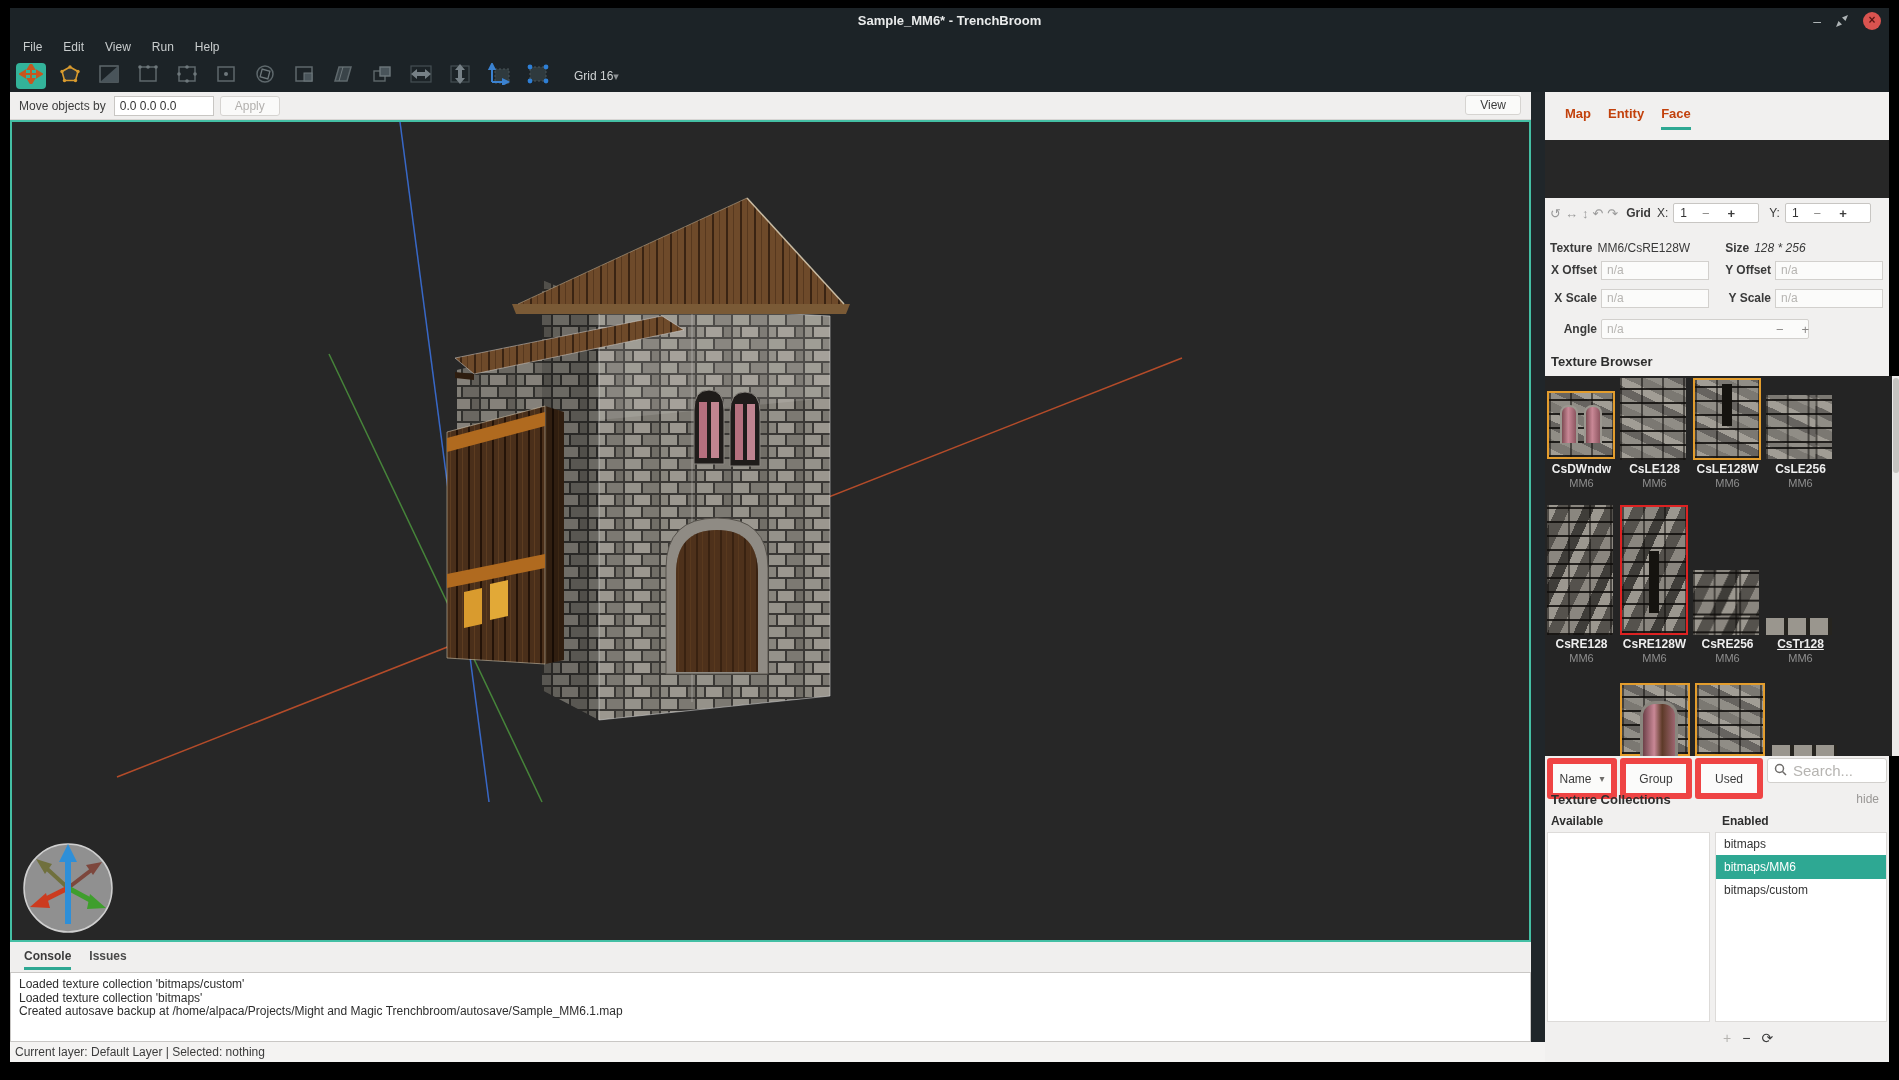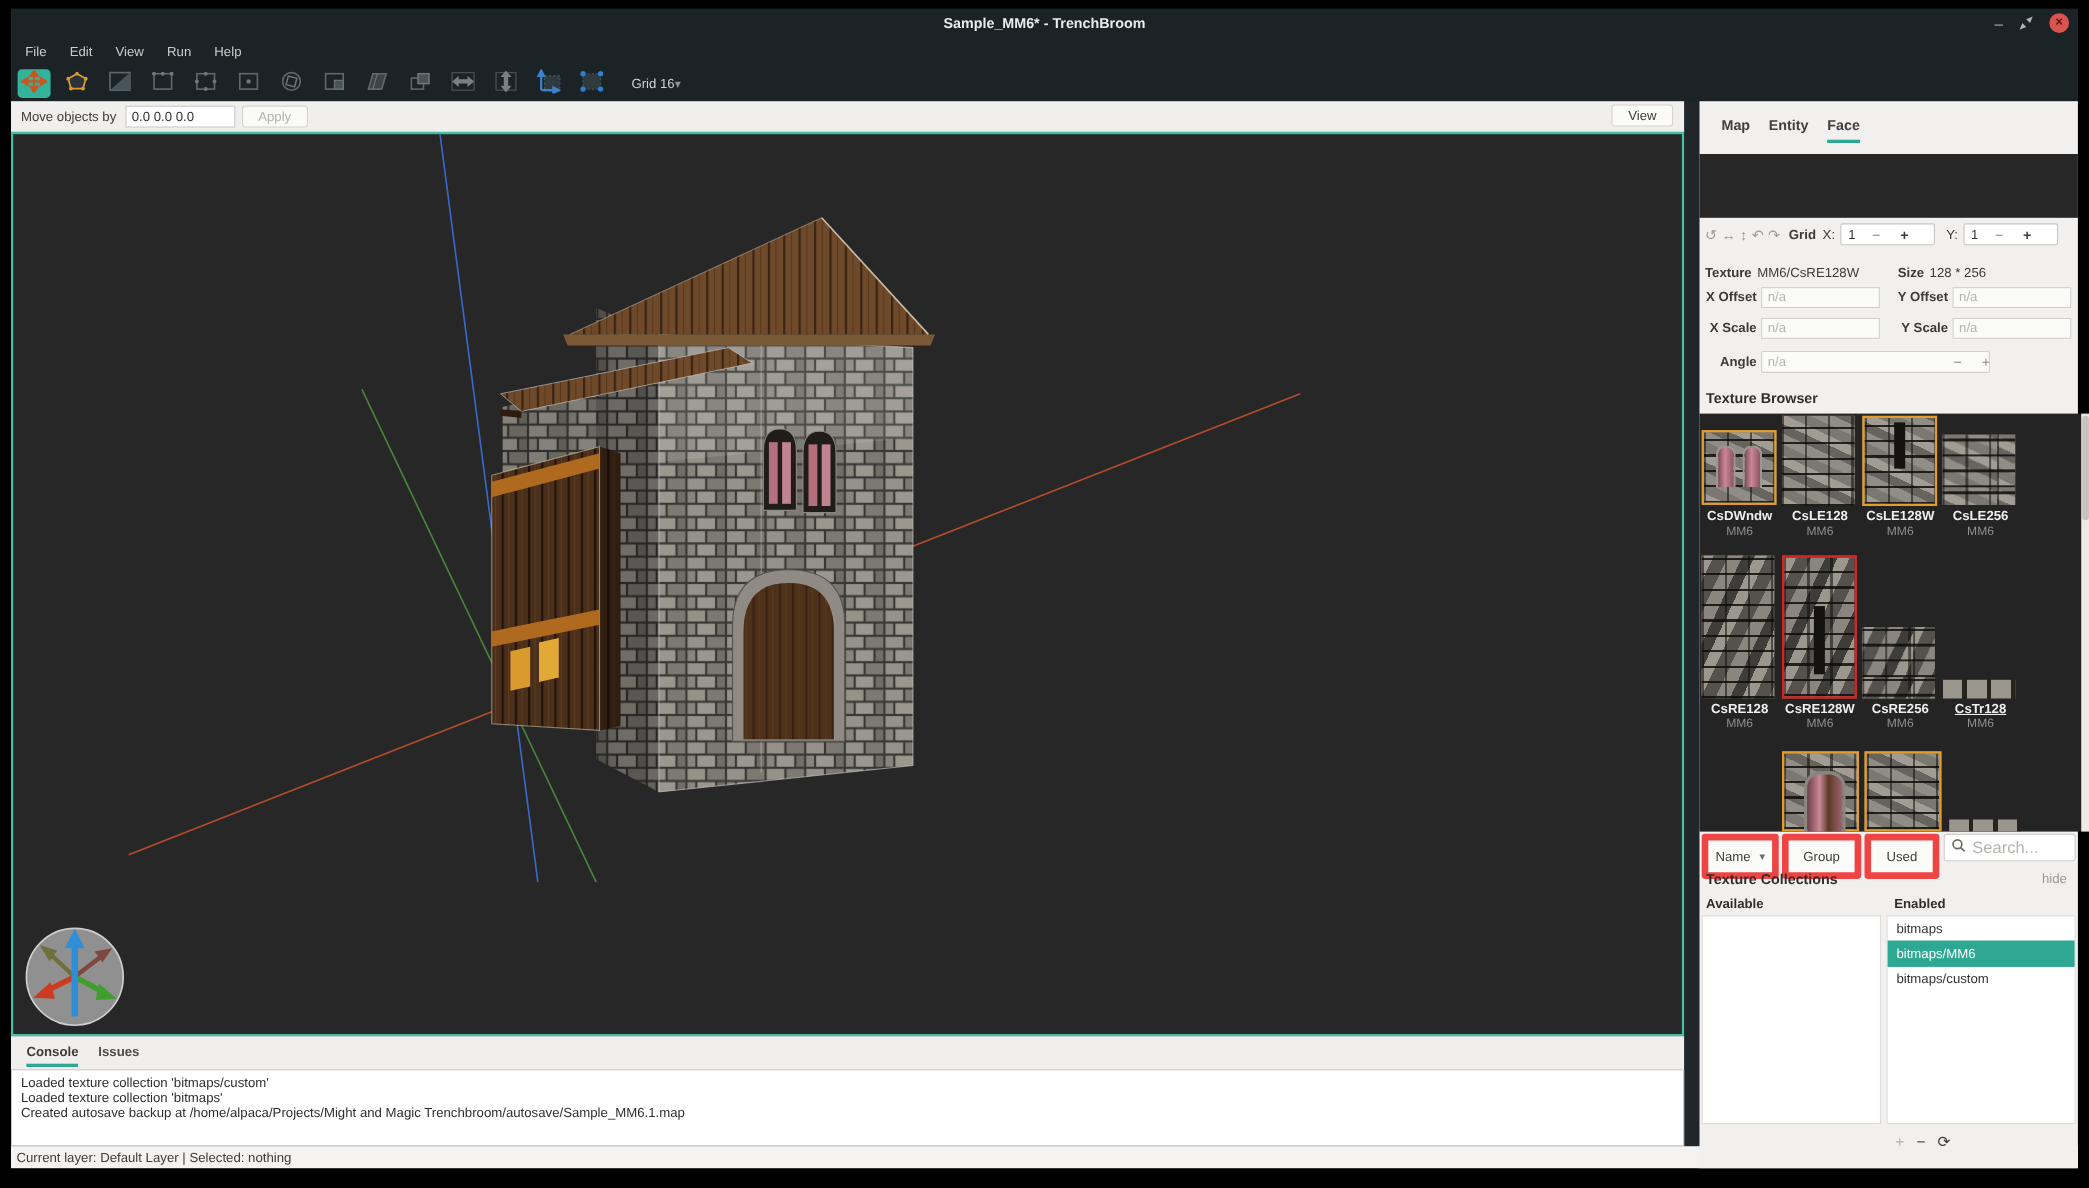--- a/index.html
+++ b/index.html
@@ -54,21 +54,21 @@
   .ctab.active{border-bottom:3px solid var(--accent);}
   .clog{position:absolute;left:0;top:30px;width:1521px;height:70px;background:#fff;border:1px solid #c9c7c5;padding:5px 8px;}
   .clog div{font-size:12px;color:#2e2e2e;line-height:13.5px;}
 
   
   .statusbar{left:0;top:1034px;width:1879px;height:20px;background:#f4f3f2;font-size:12px;color:#3c3c3c;line-height:20px;padding-left:5px;}
 
   
   .rpanel{left:1535px;top:84px;width:344px;height:970px;background:#f1f0ef;}
   .rtabs{position:absolute;left:20px;top:14px;display:flex;gap:17px;}
-  .rtab{font-size:13px;font-weight:bold;color:#404040;padding-bottom:6px;}
+  .rtab{font-size:13px;font-weight:bold;color:#c2410c;padding-bottom:6px;}
   .rtab.active{border-bottom:3px solid var(--accent);}
   .rdark{position:absolute;left:0;top:48px;width:344px;height:58px;background:#272727;}
   .frow{position:absolute;display:flex;align-items:center;font-size:12px;color:#3a3a3a;}
   .blb{font-weight:bold;color:#3a3a3a;font-size:12px;}
   .miniico{color:#9a9a9a;font-size:13px;margin-right:4px;}
   .numbox{display:flex;align-items:center;border:1px solid #c8c6c3;background:#fff;height:20px;border-radius:2px;}
   .numbox .val{font-size:12px;color:#333;padding:0 6px;min-width:18px;}
   .numbox .mm{color:#8a8886;font-size:13px;padding:0 9px;}
   .nainput{border:1px solid #d2d0cd;background:#fbfbfa;height:19px;font-size:12px;padding:0 5px;color:#333;font-family:"Liberation Sans",sans-serif;}
   .nainput::placeholder{color:#b6b4b1;}
@@ -393,21 +393,21 @@
         <span class="val">1</span>
         <span class="mm">−</span>
         <span class="mm" style="color:#3c3c3c;font-weight:bold;">+</span>
       </span>
     </div>
 
     <div class="frow" style="left:5px;top:148px;height:16px;">
       <span class="blb">Texture</span>
       <span style="margin-left:5px;">MM6/CsRE128W</span>
       <span class="blb" style="margin-left:35px;">Size</span>
-      <span style="margin-left:5px;">128 * 256</span>
+      <span style="margin-left:5px;font-style:italic;">128 * 256</span>
     </div>
 
     <div class="frow" style="left:0;top:168px;height:20px;width:344px;">
       <span class="blb" style="width:52px;text-align:right;">X Offset</span>
       <input class="nainput" style="margin-left: 4px; width: 108px;" placeholder="n/a">
       <span class="blb" style="width:58px;text-align:right;margin-left:4px;">Y Offset</span>
       <input class="nainput" style="margin-left: 4px; width: 108px;" placeholder="n/a">
     </div>
 
     <div class="frow" style="left:0;top:196px;height:20px;width:344px;">

